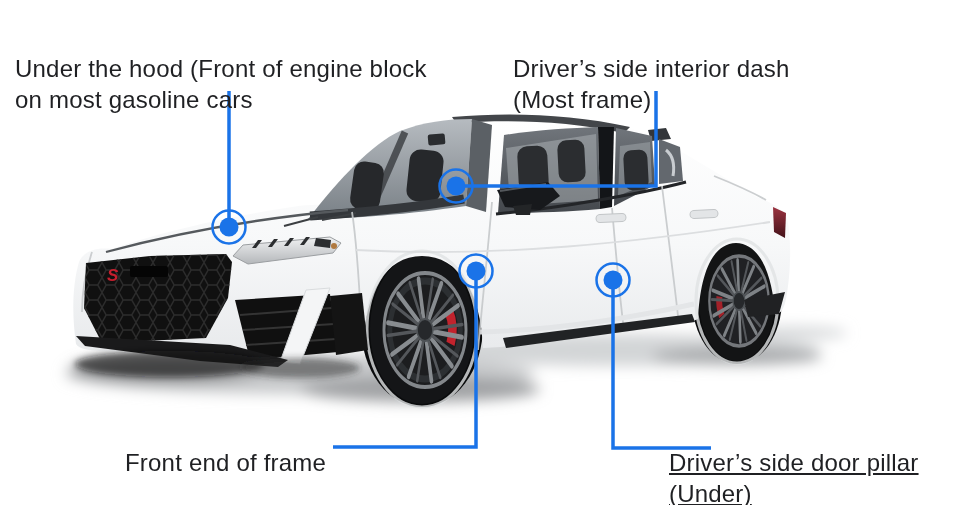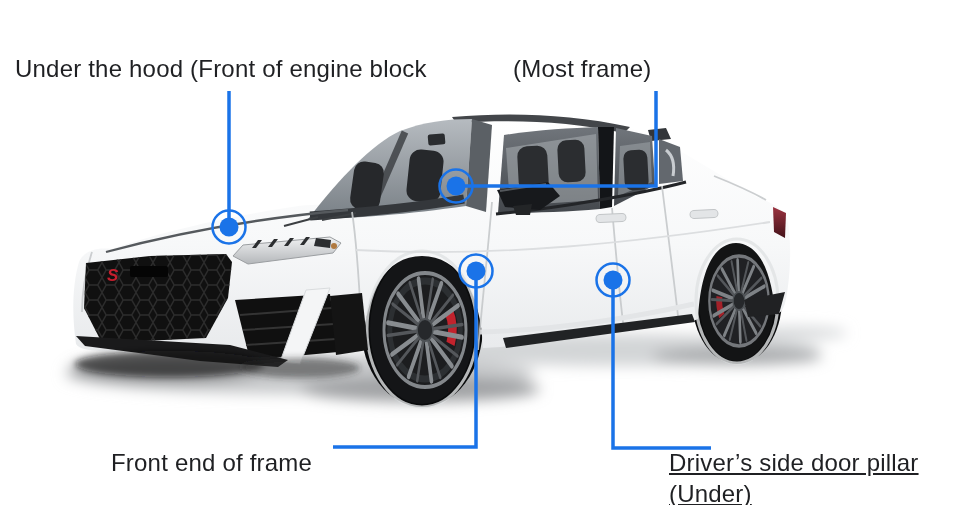--- a/index.html
+++ b/index.html
@@ -8,21 +8,21 @@
     font-family:"Liberation Sans","DejaVu Sans",sans-serif;
   }
   .stage svg{position:absolute;left:0;top:0;}
   .label{
     position:absolute;color:#1f2023;font-size:24px;line-height:31px;
     font-weight:500;letter-spacing:.2px;white-space:nowrap;margin-top:28px;
   }
   .label .line{display:block;}
   #lbl-under-hood{left:15px;top:25px;}
   #lbl-dash{left:513px;top:25px;}
-  #lbl-front-frame{left:111px;top:419px;}
+  #lbl-front-frame{left:125px;top:419px;}
   #lbl-door-pillar{left:669px;top:419px;text-decoration:underline;}
 </style>
 </head>
 <body>
 
 <div class="stage">
 
 <svg width="980" height="505" viewBox="0 0 980 505">
   <defs>
     <linearGradient id="bodyGrad" x1="0" y1="0" x2="0" y2="1">
@@ -274,22 +274,24 @@
     </g>
     <g>
       <circle cx="613" cy="280" r="16.5" fill="none" stroke="#1a73e8" stroke-width="2.5"></circle>
       <circle cx="613" cy="280" r="9.5" fill="#1a73e8"></circle>
     </g>
   </g>
 </svg>
 
   <div class="label" id="lbl-under-hood">
     <span class="line">Under the hood (Front of engine block</span>
+    <span class="line">on most gasoline cars</span>
   </div>
   <div class="label" id="lbl-dash">
+    <span class="line">Driver’s side interior dash</span>
     <span class="line">(Most frame)</span>
   </div>
   <div class="label" id="lbl-front-frame">
     <span class="line">Front end of frame</span>
   </div>
   <div class="label" id="lbl-door-pillar">
     <span class="line">Driver’s side door pillar</span>
     <span class="line">(Under)</span>
   </div>
 </div>

